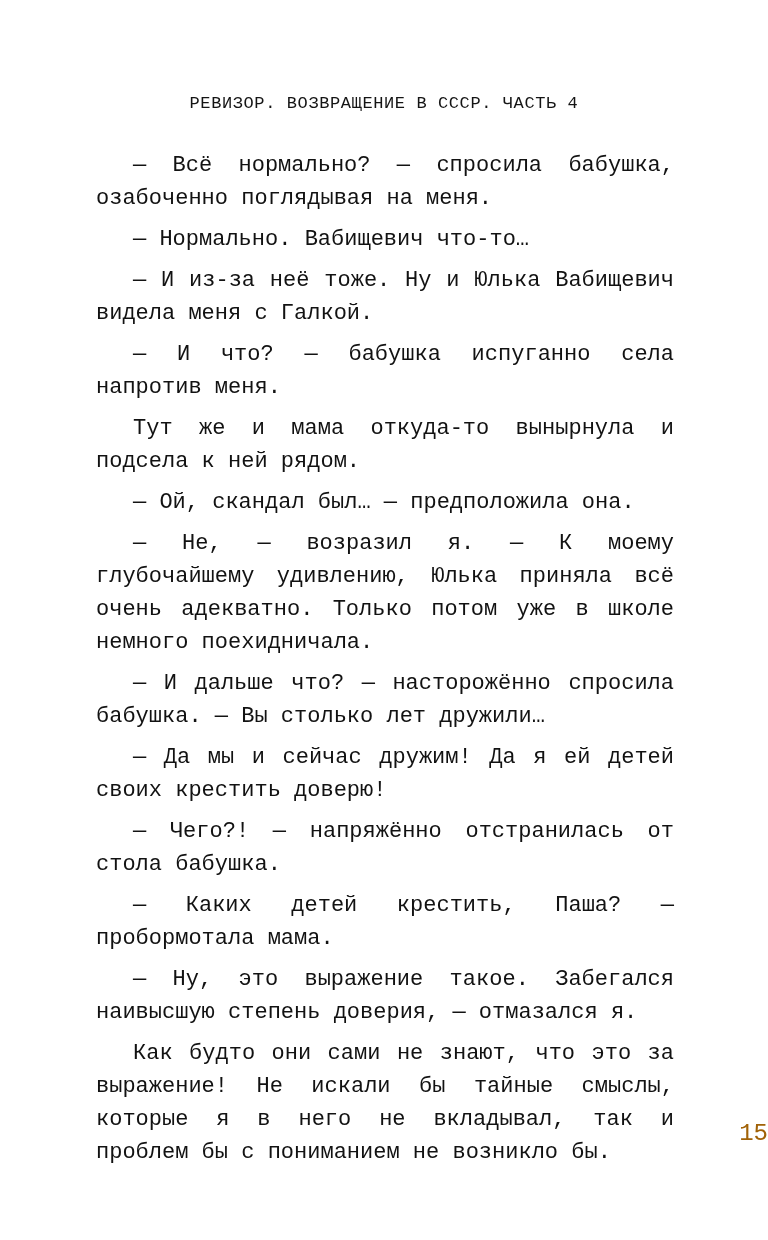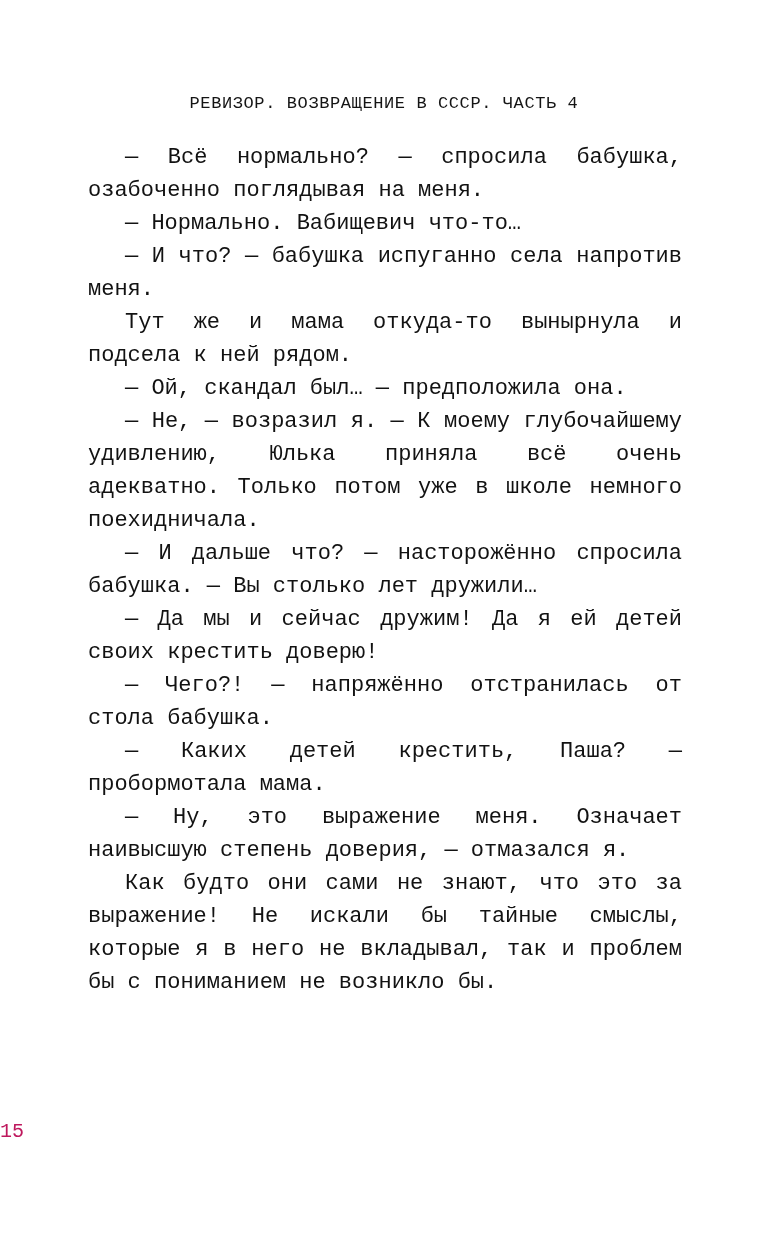--- a/index.html
+++ b/index.html
@@ -31,49 +31,50 @@
   .text-block {
     position: absolute;
     top: 141px;
     left: 88px;
     width: 594px;
     font-size: 22px;
     line-height: 33px;
     text-align: justify;
   }
   .text-block p {
-    margin: 0;
+    margin: 8px;
     padding: 0;
     text-indent: 37px;
   }
   .page-number {
     position: absolute;
     top: 1120px;
     left: 0;
     right: 0;
-    text-align: left;
-    font-size: 20px;
-    color: #be185d;
+    text-align: right;
+    font-size: 24px;
+    color: #a16207;
   }
 </style>
 </head>
 <body>
 
 <div class="page">
   <div class="running-header">РЕВИЗОР. ВОЗВРАЩЕНИЕ В СССР. ЧАСТЬ 4</div>
 
   <div class="text-block">
       <p>— Всё нормально? — спросила бабушка, озабоченно поглядывая на меня.</p>
       <p>— Нормально. Вабищевич что-то…</p>
+      <p>— И из-за неё тоже. Ну и Юлька Вабищевич видела меня с Галкой.</p>
       <p>— И что? — бабушка испуганно села напротив меня.</p>
       <p>Тут же и мама откуда-то вынырнула и подсела к ней рядом.</p>
       <p>— Ой, скандал был… — предположила она.</p>
       <p>— Не, — возразил я. — К моему глубочайшему удивлению, Юлька приняла всё очень адекватно. Только потом уже в школе немного поехидничала.</p>
       <p>— И дальше что? — насторожённо спросила бабушка. — Вы столько лет дружили…</p>
       <p>— Да мы и сейчас дружим! Да я ей детей своих крестить доверю!</p>
       <p>— Чего?! — напряжённо отстранилась от стола бабушка.</p>
       <p>— Каких детей крестить, Паша? — пробормотала мама.</p>
-      <p>— Ну, это выражение меня. Означает наивысшую степень доверия, — отмазался я.</p>
+      <p>— Ну, это выражение такое. Забегался наивысшую степень доверия, — отмазался я.</p>
       <p>Как будто они сами не знают, что это за выражение! Не искали бы тайные смыслы, которые я в него не вкладывал, так и проблем бы с пониманием не возникло бы.</p>
     </div>
 
   <div class="page-number">15</div>
 </div>
 
 </body></html>

